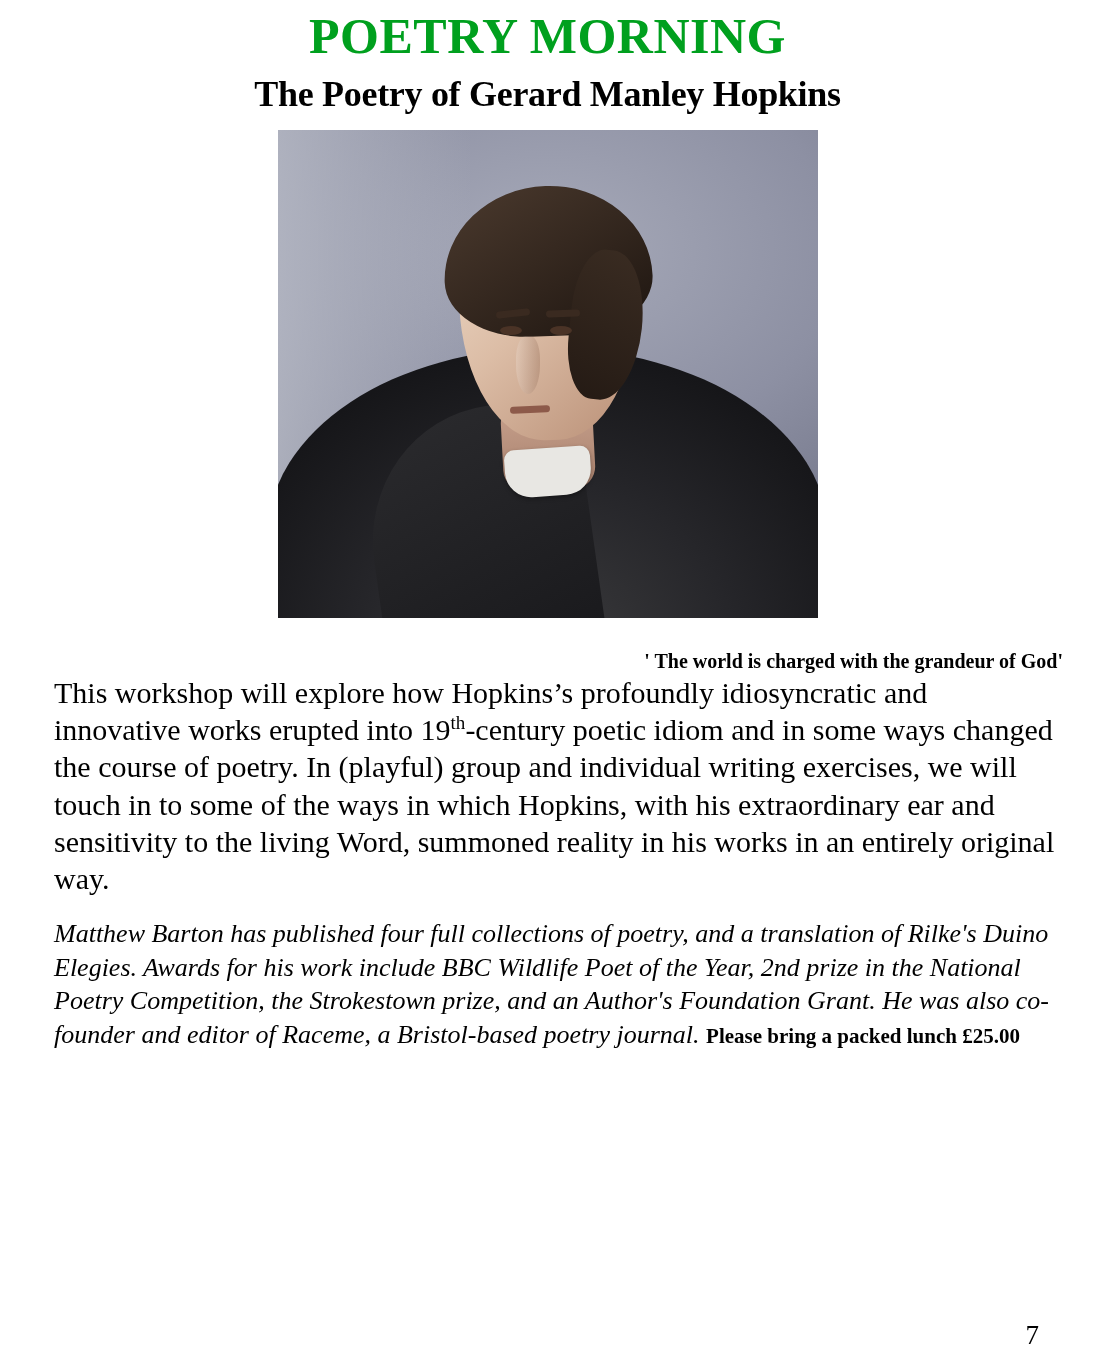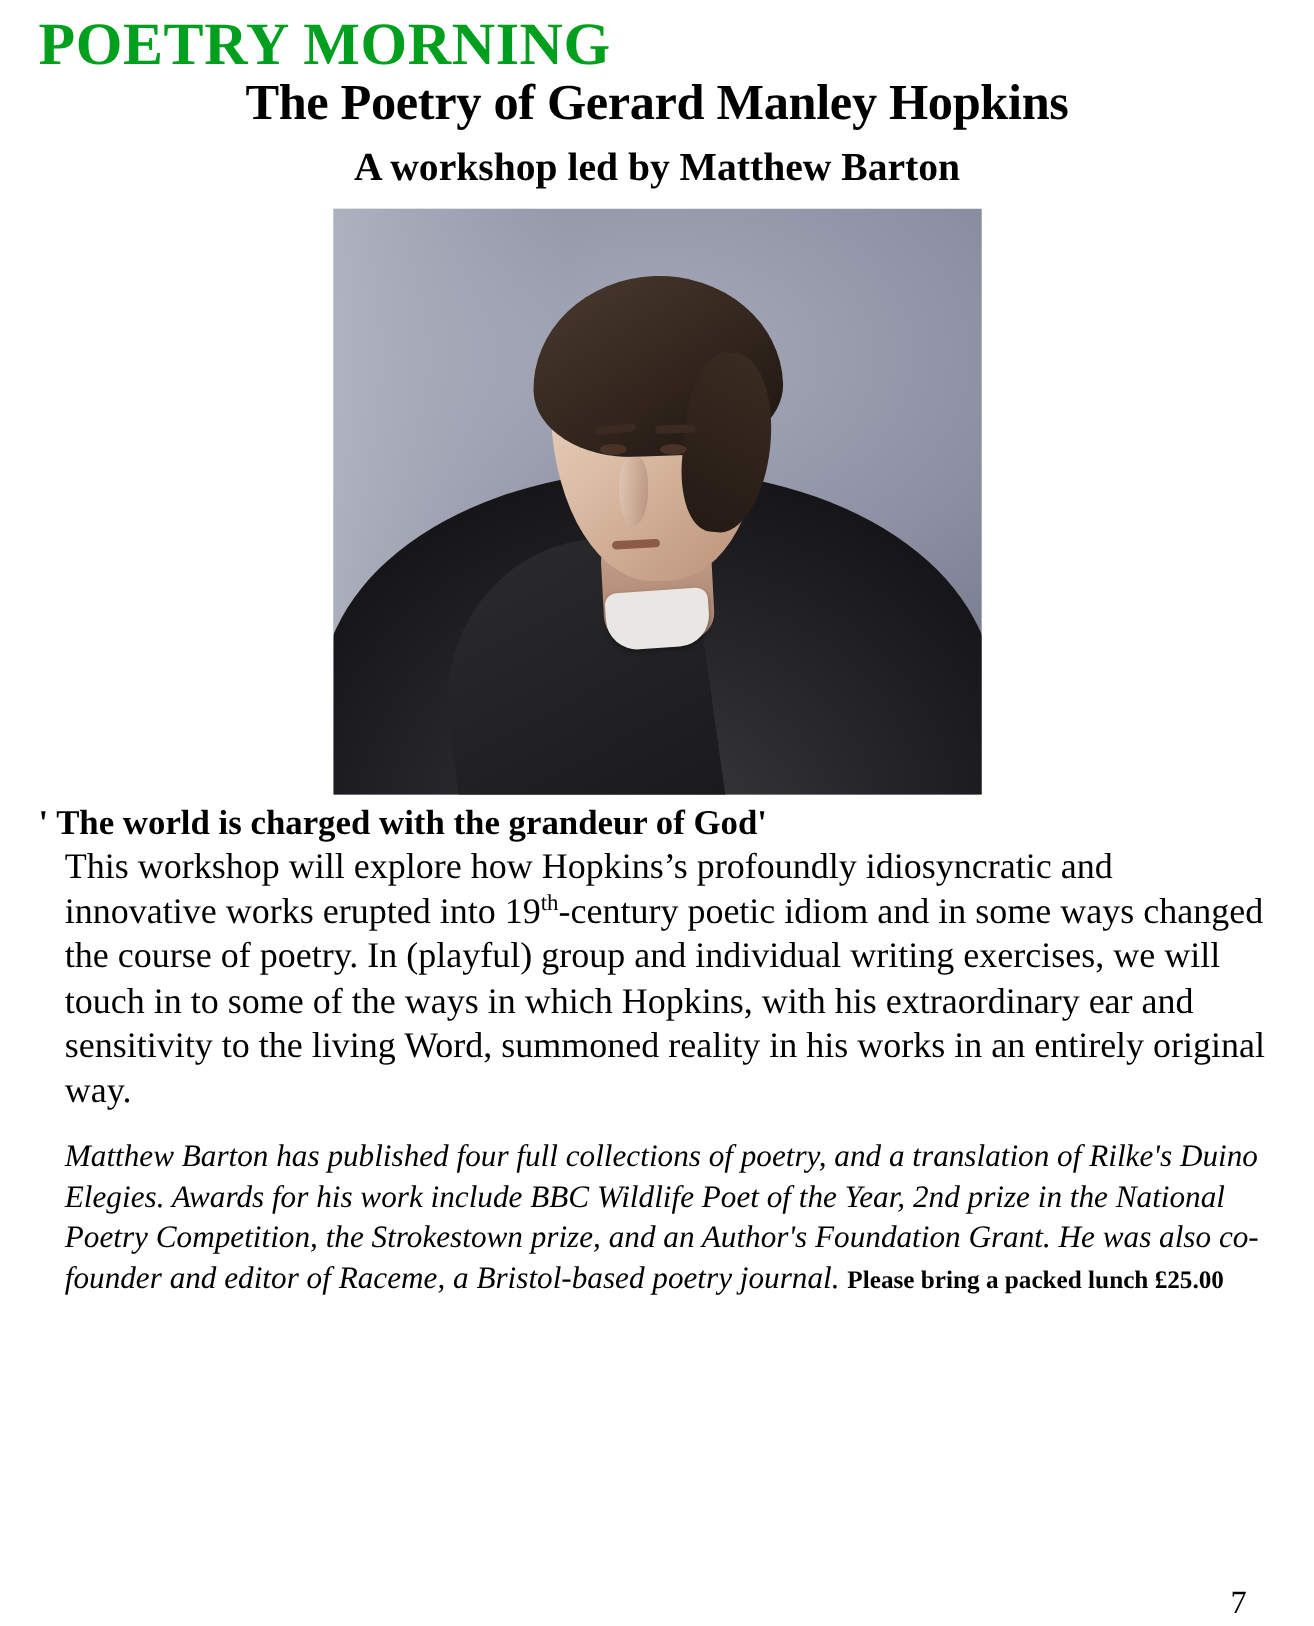--- a/index.html
+++ b/index.html
@@ -17,33 +17,34 @@
   }
   .page {
     width: 1095px;
     height: 1355px;
     position: relative;
     box-sizing: border-box;
     padding: 0 32px;
   }
 
   .title-main {
+    text-align: center;
     font-weight: bold;
     font-size: 50px;
     color: #00a01e;
     letter-spacing: 0.5px;
     line-height: 1.05;
     margin-top: 10px;
     font-family: "Liberation Serif", serif;
   }
   .title-sub {
     text-align: center;
     font-weight: bold;
-    font-size: 42px;
-    margin-top: 0;
+    font-size: 36px;
+    margin-top: 12px;
     line-height: 1.1;
     letter-spacing: -0.3px;
   }
   .title-third {
     text-align: center;
     font-weight: bold;
     font-size: 33px;
     margin-top: 13px;
     line-height: 1.1;
   }
@@ -181,24 +182,24 @@
     font-weight: bold;
     font-size: 34px;
     margin-top: 22px;
     letter-spacing: 0.2px;
   }
   .date-line sup {
     font-size: 20px;
     vertical-align: super;
   }
   .quote-line {
-    text-align: left;
-    font-weight: bold;
-    font-size: 29px;
-    margin-top: 8px;
+    text-align: right;
+    font-weight: bold;
+    font-size: 20px;
+    margin-top: 32px;
   }
 
   .body-text {
     font-size: 30px;
     line-height: 1.24;
     margin-top: 1px;
     padding: 0 4px 0 22px;
     text-align: left;
   }
   .body-text sup {
@@ -229,21 +230,20 @@
 </style>
 </head>
 <body>
 
 <div class="page">
 
   <div class="title-main">POETRY MORNING</div>
 
   <div class="title-sub">The Poetry of Gerard Manley Hopkins</div>
 
-  <div class="title-third">A workshop led by Matthew Barton</div>
 
   <div class="portrait-wrap">
     <div class="portrait" role="img">
       <div class="bg"></div>
       <div class="bg-left"></div>
       <div class="coat"></div>
       <div class="coat-left"></div>
       <div class="neck"></div>
       <div class="collar"></div>
       <div class="face"></div>

